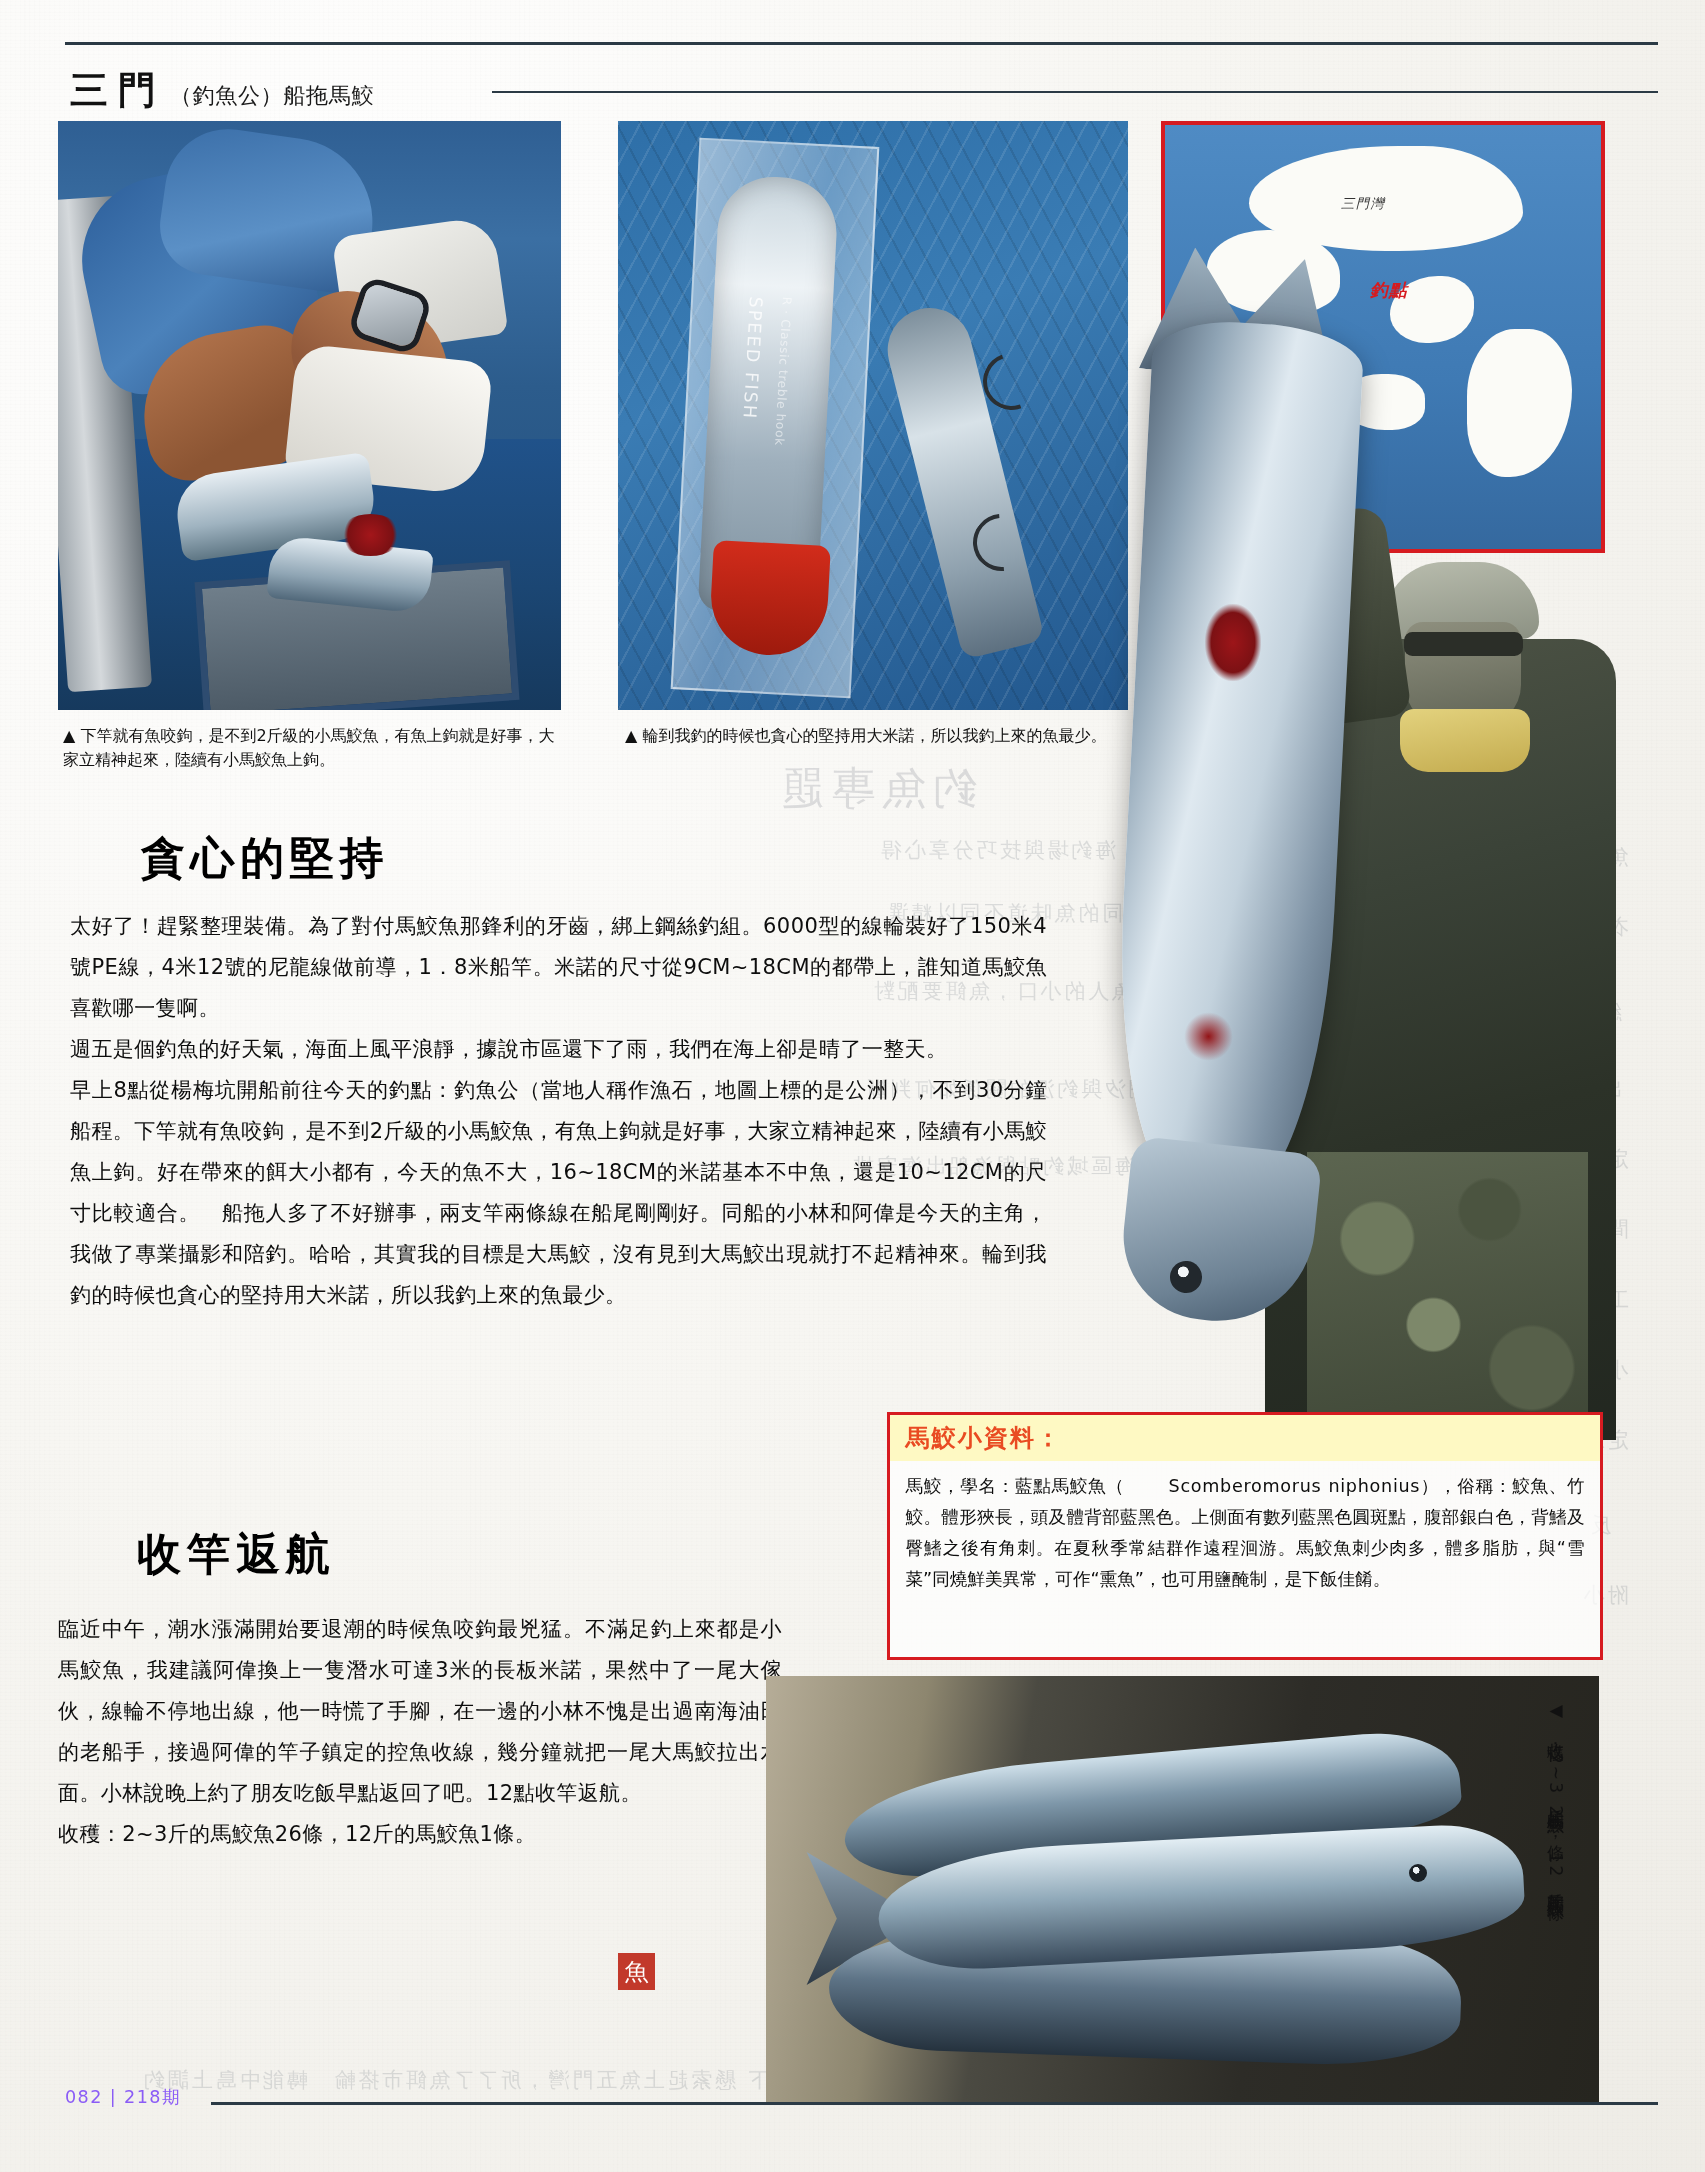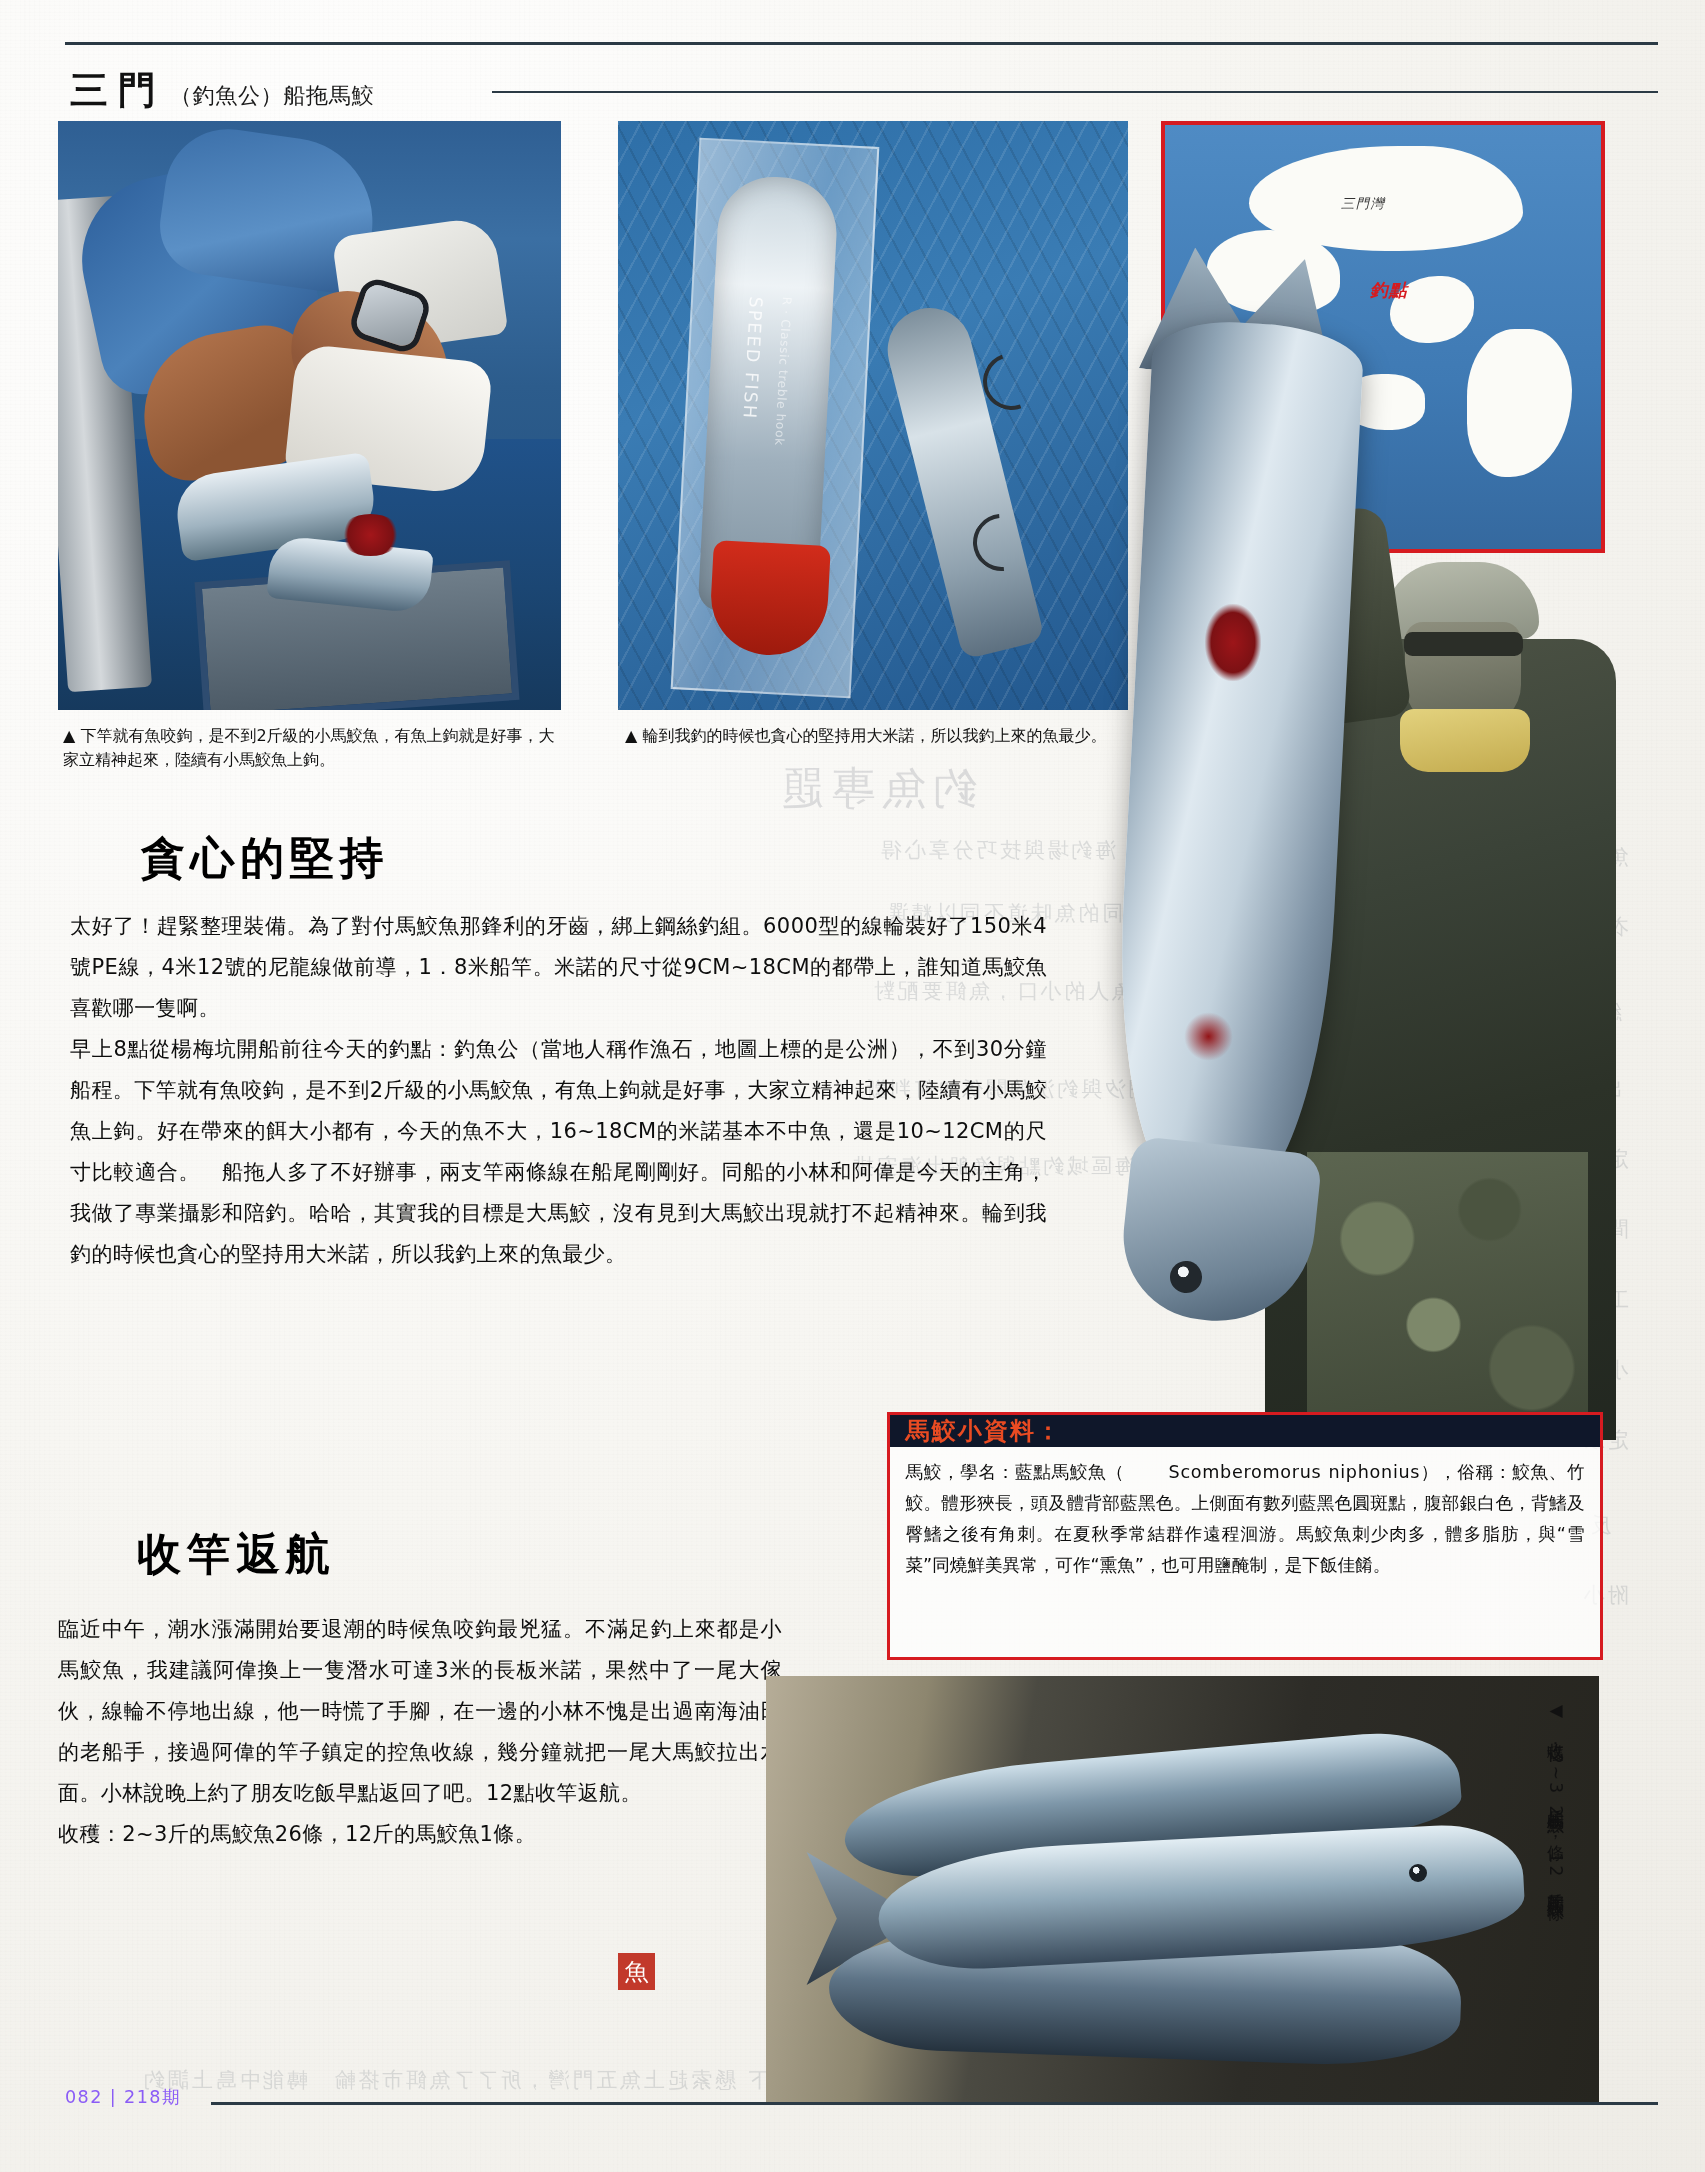--- a/index.html
+++ b/index.html
@@ -394,22 +394,22 @@
   #text-2  { left: 58px; top: 1609px; width: 724px; }
 
   
   #infobox {
     position: absolute;
     left: 887px; top: 1412px; width: 710px; height: 242px;
     border: 3.5px solid #d61b20;
     background: rgba(255,255,255,0.72);
   }
   #infobox-header {
-    height: 32px;
-    background: #0f172a;
+    height: 46px;
+    background: #fef9c3;
     display: flex;
     align-items: center;
     padding-left: 15.5px;
   }
   #infobox-title {
     color: #e94b22;
     font-size: 24px;
     font-weight: bold;
     letter-spacing: 2.1px;
     font-family: "DejaVu Sans", sans-serif;
@@ -585,20 +585,21 @@
     <div id="p4-fish"></div>
     <div id="p4-fish-head"></div>
     <div id="p4-eye"></div>
     <div id="p4-blood1"></div>
     <div id="p4-blood2"></div>
   </div>
 
   <div class="section-title" id="title-1">貪心的堅持</div>
   <div class="body-col" id="text-1">
     <p>太好了！趕緊整理裝備。為了對付馬鮫魚那鋒利的牙齒，綁上鋼絲釣組。6000型的線輪裝好了150米4號PE線，4米12號的尼龍線做前導，1．8米船竿。米諾的尺寸從9CM~18CM的都帶上，誰知道馬鮫魚喜歡哪一隻啊。</p>
+    <p>週五是個釣魚的好天氣，海面上風平浪靜，據說市區還下了雨，我們在海上卻是晴了一整天。</p>
     <p>早上8點從楊梅坑開船前往今天的釣點：釣魚公（當地人稱作漁石，地圖上標的是公洲），不到30分鐘船程。下竿就有魚咬鉤，是不到2斤級的小馬鮫魚，有魚上鉤就是好事，大家立精神起來，陸續有小馬鮫魚上鉤。好在帶來的餌大小都有，今天的魚不大，16~18CM的米諾基本不中魚，還是10~12CM的尺寸比較適合。　船拖人多了不好辦事，兩支竿兩條線在船尾剛剛好。同船的小林和阿偉是今天的主角，我做了專業攝影和陪釣。哈哈，其實我的目標是大馬鮫，沒有見到大馬鮫出現就打不起精神來。輪到我釣的時候也貪心的堅持用大米諾，所以我釣上來的魚最少。</p>
   </div>
 
   <div id="infobox">
     <div id="infobox-header">
       <span id="infobox-title">馬鮫小資料：</span>
     </div>
     <div id="infobox-body">
       <span>馬鮫，學名：藍點馬鮫魚（</span><span class="latin">Scomberomorus niphonius</span><span>），俗稱：鮫魚、竹鮫。體形狹長，頭及體背部藍黑色。上側面有數列藍黑色圓斑點，腹部銀白色，背鰭及臀鰭之後有角刺。在夏秋季常結群作遠程洄游。馬鮫魚刺少肉多，體多脂肪，與“雪菜”同燒鮮美異常，可作“熏魚”，也可用鹽醃制，是下飯佳餚。</span>
     </div>

